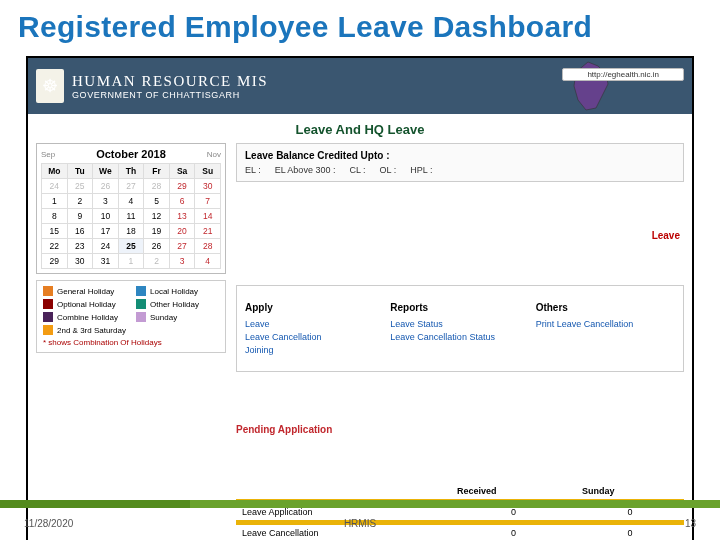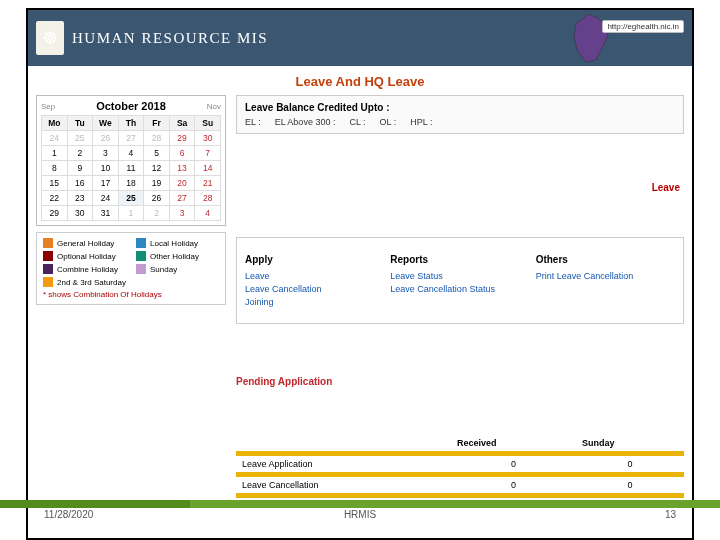--- a/index.html
+++ b/index.html
@@ -6,23 +6,23 @@
   body { font-family: "Segoe UI", Arial, sans-serif; width: 720px; height: 540px; overflow: hidden; background: #fff; }
   .slide { width: 720px; height: 540px; position: relative; display: flex; flex-direction: column; }
   .title { font-size: 30px; font-weight: 600; color: #1b75bc; padding: 10px 18px 4px; letter-spacing: .3px; }
   .panel { margin: 8px 26px 0; border: 2px solid #000; flex: 1; display: flex; flex-direction: column; background: #fff; position: relative; }
   .header-band { background: #3a5670; color: #fff; display: flex; align-items: center; padding: 4px 8px; gap: 8px; height: 56px; }
   .emblem { width: 28px; height: 34px; background: #f4f2e8; border-radius: 2px; display: flex; align-items: center; justify-content: center; font-size: 18px; }
   .header-text { display: flex; flex-direction: column; }
   .header-main { font-size: 15px; letter-spacing: 1.5px; font-family: "Times New Roman", serif; }
   .header-sub { font-size: 9px; letter-spacing: .6px; }
   .map { position: absolute; right: 78px; top: 2px; width: 46px; height: 52px; }
-  .urlbox { position: absolute; right: 8px; top: 10px; background: #fff; border: 1px solid #bbb; border-radius: 2px; padding: 1px 4px; font-size: 8px; color: #333; }
+  .urlbox { position: absolute; right: 8px; top: 10px; background: #fff; border: 1px solid #bbb; border-radius: 2px; padding: 1px 24px; font-size: 8px; color: #333; }
   .body { flex: 1; padding: 6px 8px; display: flex; flex-direction: column; }
-  .section-title { text-align: center; color: #c2410c; font-weight: 700; font-size: 13px; margin: 2px 0 6px; }
+  .section-title { text-align: center; color: #14532d; font-weight: 700; font-size: 13px; margin: 2px 0 6px; }
   .main-row { display: flex; gap: 10px; flex: 1; }
   .cal-col { width: 190px; display: flex; flex-direction: column; gap: 6px; }
   .cal-box { border: 1px solid #bbb; background: #fff; padding: 4px; }
   .cal-head { display: flex; justify-content: space-between; align-items: center; font-size: 9px; }
   .cal-prev, .cal-next { color: #888; font-size: 8px; cursor: pointer; }
   .cal-month { font-weight: 700; font-size: 11px; }
   .cal-grid { width: 100%; border-collapse: collapse; margin-top: 3px; }
   .cal-grid th, .cal-grid td { width: 14.28%; text-align: center; font-size: 8.5px; padding: 2px 0; border: 1px solid #ddd; }
   .cal-grid th { background: #f2f2f2; font-weight: 600; }
   .muted { color: #bbb; }
@@ -44,33 +44,35 @@
   .tc-row { margin-top: 3px; }
   .tc-row > div { flex: 1; }
   .link { color: #1558b0; cursor: pointer; }
   .pending-title { color: #c1272d; font-weight: 700; font-size: 10px; margin: 8px 0 4px; }
   .pending-table { width: 100%; border-collapse: collapse; font-size: 9px; }
   .pending-table th, .pending-table td { text-align: left; padding: 3px 6px; border-bottom: 5px solid #eab308; }
   .pending-table th { font-weight: 700; }
   .pending-table td.num { text-align: center; }
   .footer-bar { height: 8px; background: #6aa22c; margin-top: auto; position: absolute; bottom: 32px; left: 0; right: 0; }
   .footer-accent { position: absolute; bottom: 32px; left: 0; width: 190px; height: 8px; background: #548b1e; }
-  .slide-footer { position: absolute; bottom: 20px; left: 0; right: 0; display: flex; justify-content: space-between; padding: 0 44px; font-size: 10px; color: #555; }
+  .slide-footer { position: absolute; bottom: 11px; left: 0; right: 0; display: flex; justify-content: space-between; padding: 0 24px; font-size: 10px; color: #555; }
   .slide-footer .c { position: absolute; left: 50%; transform: translateX(-50%); }
 </style>
 </head>
 <body>
 
 <div class="slide">
+  <div class="title">Registered Employee Leave Dashboard</div>
 
   <div class="panel">
     <div class="header-band">
       <div class="emblem">☸</div>
       <div class="header-text">
         <div class="header-main">HUMAN RESOURCE MIS</div>
+        <div class="header-sub">GOVERNMENT OF CHHATTISGARH</div>
       </div>
       <svg class="map" viewBox="0 0 46 52">
           <path d="M20 2 L30 6 L38 14 L40 24 L34 36 L28 48 L18 50 L10 40 L6 26 L8 12 Z" fill="#9c27b0" opacity=".45"></path>
           <path d="M20 2 L30 6 L38 14 L40 24 L34 36 L28 48 L18 50 L10 40 L6 26 L8 12 Z" fill="none" stroke="#333" stroke-width=".6"></path>
         </svg>
       <div class="urlbox">http://eghealth.nic.in</div>
     </div>
 
     <div class="body">
       <div class="section-title">Leave And HQ Leave</div>

